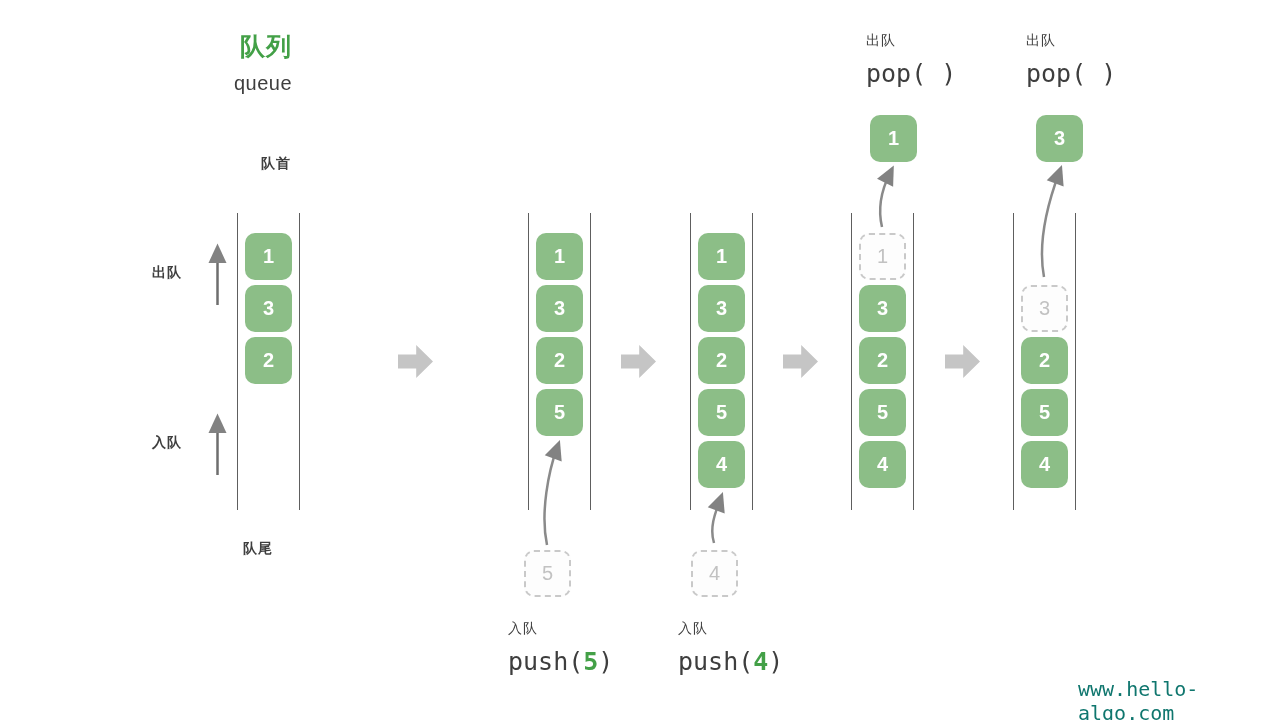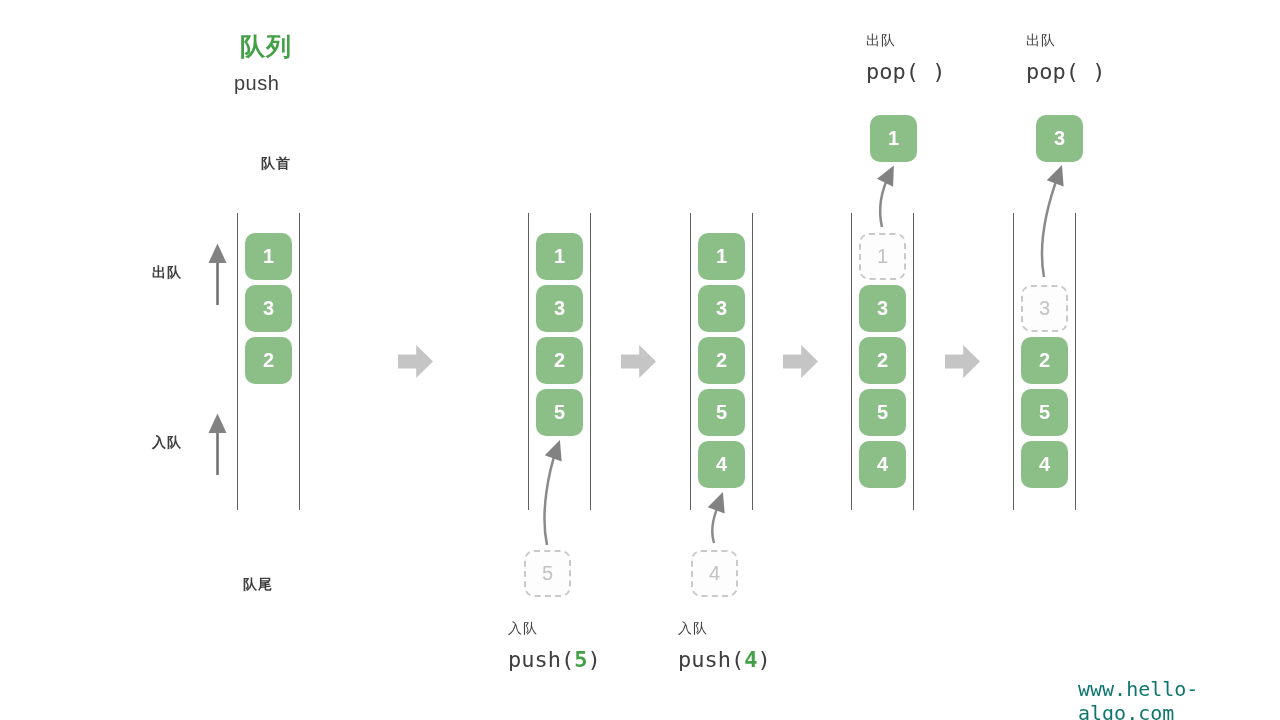--- a/index.html
+++ b/index.html
@@ -6,21 +6,21 @@
   #canvas{
     position:relative;width:1280px;height:720px;background:#fff;overflow:hidden;
     font-family:"Liberation Sans","DejaVu Sans",sans-serif;color:var(--text-dark,#3e3e3e);
   }
   .abs{position:absolute;}
 
   
   .title-zh{font-size:25px;font-weight:bold;color:var(--accent-green,#43A047);letter-spacing:1px;}
   .title-en{font-size:20px;color:var(--text-dark,#3e3e3e);letter-spacing:.5px;}
   .cjk-label{font-size:14px;font-weight:600;color:var(--text-dark,#3e3e3e);letter-spacing:1px;}
-  .code{font-family:"DejaVu Sans Mono","Liberation Mono",monospace;font-size:22px;color:var(--text-dark,#3e3e3e);}
+  .code{font-family:"DejaVu Sans Mono","Liberation Mono",monospace;font-size:25px;color:var(--text-dark,#3e3e3e);}
   .code .arg{color:var(--accent-green,#43A047);font-weight:bold;}
   .watermark{font-family:"DejaVu Sans Mono","Liberation Mono",monospace;font-size:20px;color:#0f766e;}
 
   
   .queue-col{
     position:absolute;top:213px;height:297px;width:61px;
     border-left:1.5px solid var(--wall-gray,#5e5e5e);
     border-right:1.5px solid var(--wall-gray,#5e5e5e);
   }
   .cell{
@@ -47,24 +47,24 @@
 
   .op-label{position:absolute;display:flex;flex-direction:column;gap:9px;}
   #svg-overlay{position:absolute;left:0;top:0;pointer-events:none;}
 </style>
 </head>
 <body>
 
 <div id="canvas" style="--box-green: #8CBE87; --accent-green: #43A047; --dashed-gray: #C9C9C9; --wall-gray: #5E5E5E; --arrow-gray: #C5C5C5; --text-dark: #3E3E3E;">
 
   <div class="abs title-zh" style="left:240px;top:30px;">队列</div>
-  <div class="abs title-en" style="left:234px;top:72px;">push</div>
+  <div class="abs title-en" style="left:234px;top:72px;">queue</div>
 
   <div class="abs cjk-label" style="left:261px;top:155px;">队首</div>
-  <div class="abs cjk-label" style="left:243px;top:540px;margin-top:36px;">队尾</div>
+  <div class="abs cjk-label" style="left:243px;top:540px;">队尾</div>
   <div class="abs cjk-label" style="left:152px;top:264px;">出队</div>
   <div class="abs cjk-label" style="left:152px;top:434px;">入队</div>
 
   <div class="queue-col" style="left:237px;">
       <div class="cell solid" style="top: 20px;">1</div>
       <div class="cell solid" style="top: 72px;">3</div>
       <div class="cell solid" style="top: 124px;">2</div>
     </div>
   <div class="queue-col" style="left:528px;">
       <div class="cell solid" style="top: 20px;">1</div>

